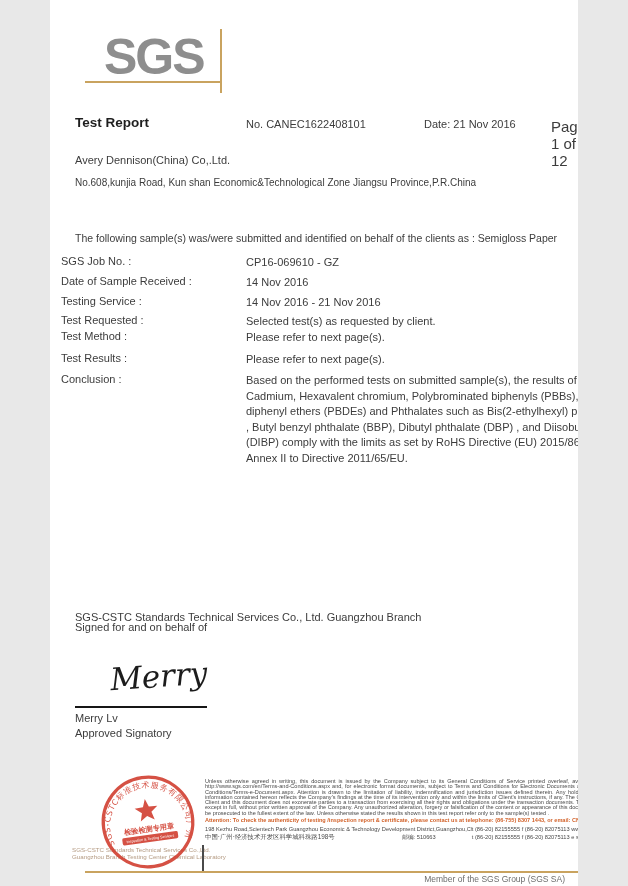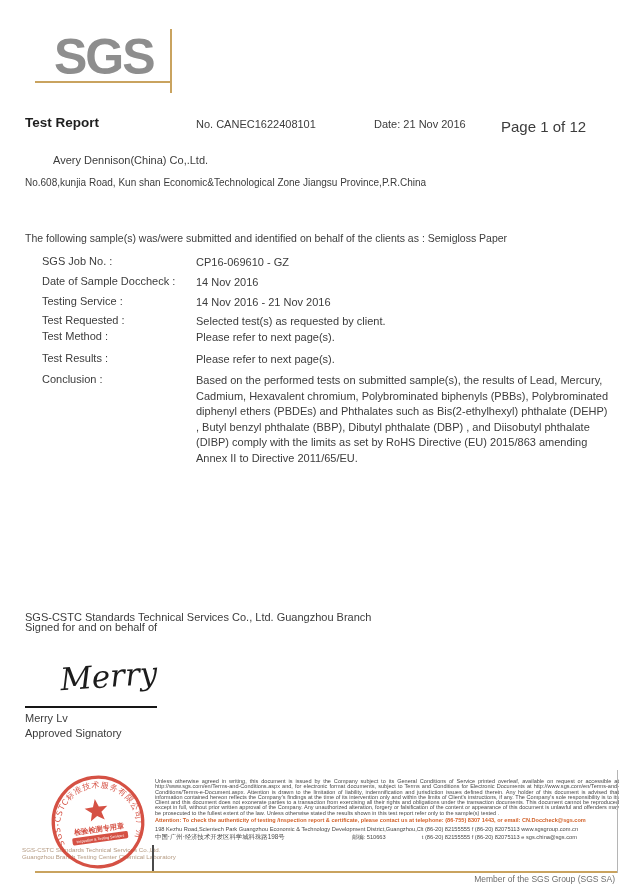--- a/index.html
+++ b/index.html
@@ -1,41 +1,41 @@
 <!DOCTYPE html>
 <html><head>
 <meta charset="utf-8">
 <style>
   * { margin:0; padding:0; box-sizing:border-box; }
   html,body { background:#e8e8e8; }
   .page {
-    position:relative; width:628px; height:886px; margin:0 auto;
+    position:relative; width:528px; height:886px; margin:0 auto;
     background:#ffffff; overflow:hidden;
     font-family:"Liberation Sans","DejaVu Sans",sans-serif;
     color:#3c3c3c;
   }
   
   .logo-text {
     position:absolute; left:54px; top:28px;
     font-size:50px; font-weight:bold; letter-spacing:-2px;
     color:#8e8e8e; font-family:"Liberation Sans",sans-serif;
   }
   .logo-hline { position:absolute; left:35px; top:81px; width:137px; height:2px; background:#c9a35f; }
   .logo-vline { position:absolute; left:170px; top:29px; width:2px; height:64px; background:#c9a35f; }
   
   .rpt-title { position:absolute; left:25px; top:115px; font-size:13.5px; font-weight:bold; color:#1e1e1e;text-align:center; }
   .rpt-no    { position:absolute; left:196px; top:118px; font-size:11px; }
   .rpt-date  { position:absolute; left:374px; top:118px; font-size:11px; }
   .rpt-page  { position:absolute; left:501px; top:118px; font-size:15px; }
-  .client-name { position:absolute; left:25px; top:154px; font-size:11px;margin-left:28px; }
+  .client-name { position:absolute; left:25px; top:154px; font-size:11px; }
   .client-addr { position:absolute; left:25px; top:177px; font-size:10px; white-space:nowrap; }
   
   .sample-intro { position:absolute; left:25px; top:232px; font-size:10.5px; white-space:nowrap; }
   .field-row { position:absolute; left:0; width:628px; font-size:11px; }
-  .field-label { position:absolute; left:42px; top:0;text-align:right; }
+  .field-label { position:absolute; left:11px; top:0;text-align:right; }
   .field-value { position:absolute; left:196px; top:0; width:414px; line-height:15.6px; }
   
   .signed-1 { position:absolute; left:25px; top:596px; font-size:11px;margin-top:25px; }
   .signed-2 { position:absolute; left:25px; top:611px; font-size:11px; }
   .sig-script {
     position:absolute; left:60px; top:658px;
     font-family:"DejaVu Serif",serif; font-style:italic;
     font-size:31px; color:#1c1c1c; transform:rotate(-4deg);
   }
   .sig-line { position:absolute; left:25px; top:706px; width:132px; height:2px; background:#161616; }
@@ -78,21 +78,21 @@
   <div class="client-name">Avery Dennison(China) Co,.Ltd.</div>
   <div class="client-addr">No.608,kunjia Road, Kun shan Economic&amp;Technological Zone Jiangsu Province,P.R.China</div>
 
   <div class="sample-intro">The following sample(s) was/were submitted and identified on behalf of the clients as : Semigloss Paper</div>
 
   <div class="field-row" style="top:255px">
     <span class="field-label">SGS Job No. :</span>
     <span class="field-value">CP16-069610 - GZ</span>
   </div>
   <div class="field-row" style="top:275px">
-    <span class="field-label">Date of Sample Doccheck :</span>
+    <span class="field-label">Date of Sample Received :</span>
     <span class="field-value">14 Nov 2016</span>
   </div>
   <div class="field-row" style="top:295px">
     <span class="field-label">Testing Service :</span>
     <span class="field-value">14 Nov 2016 - 21 Nov 2016</span>
   </div>
   <div class="field-row" style="top:314px">
     <span class="field-label">Test Requested :</span>
     <span class="field-value">Selected test(s) as requested by client.</span>
   </div>

